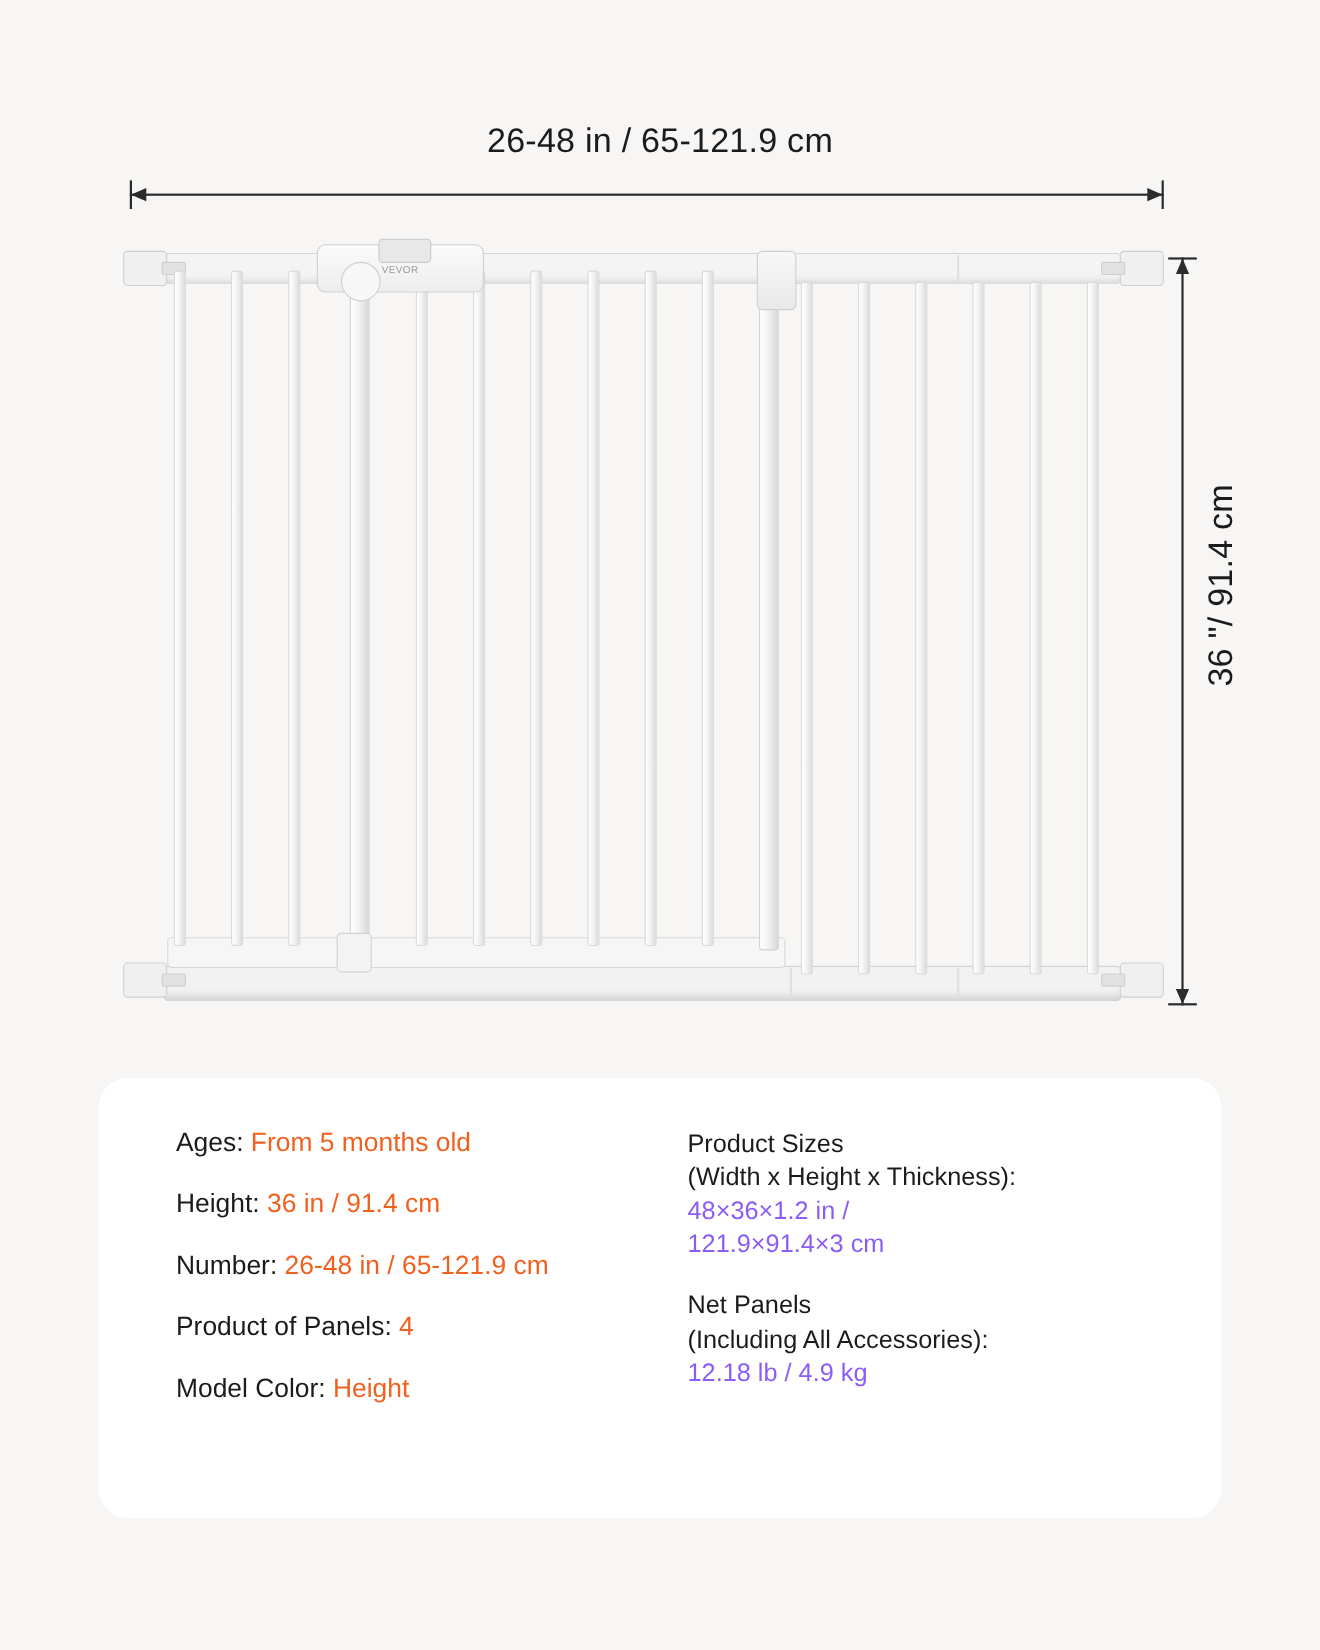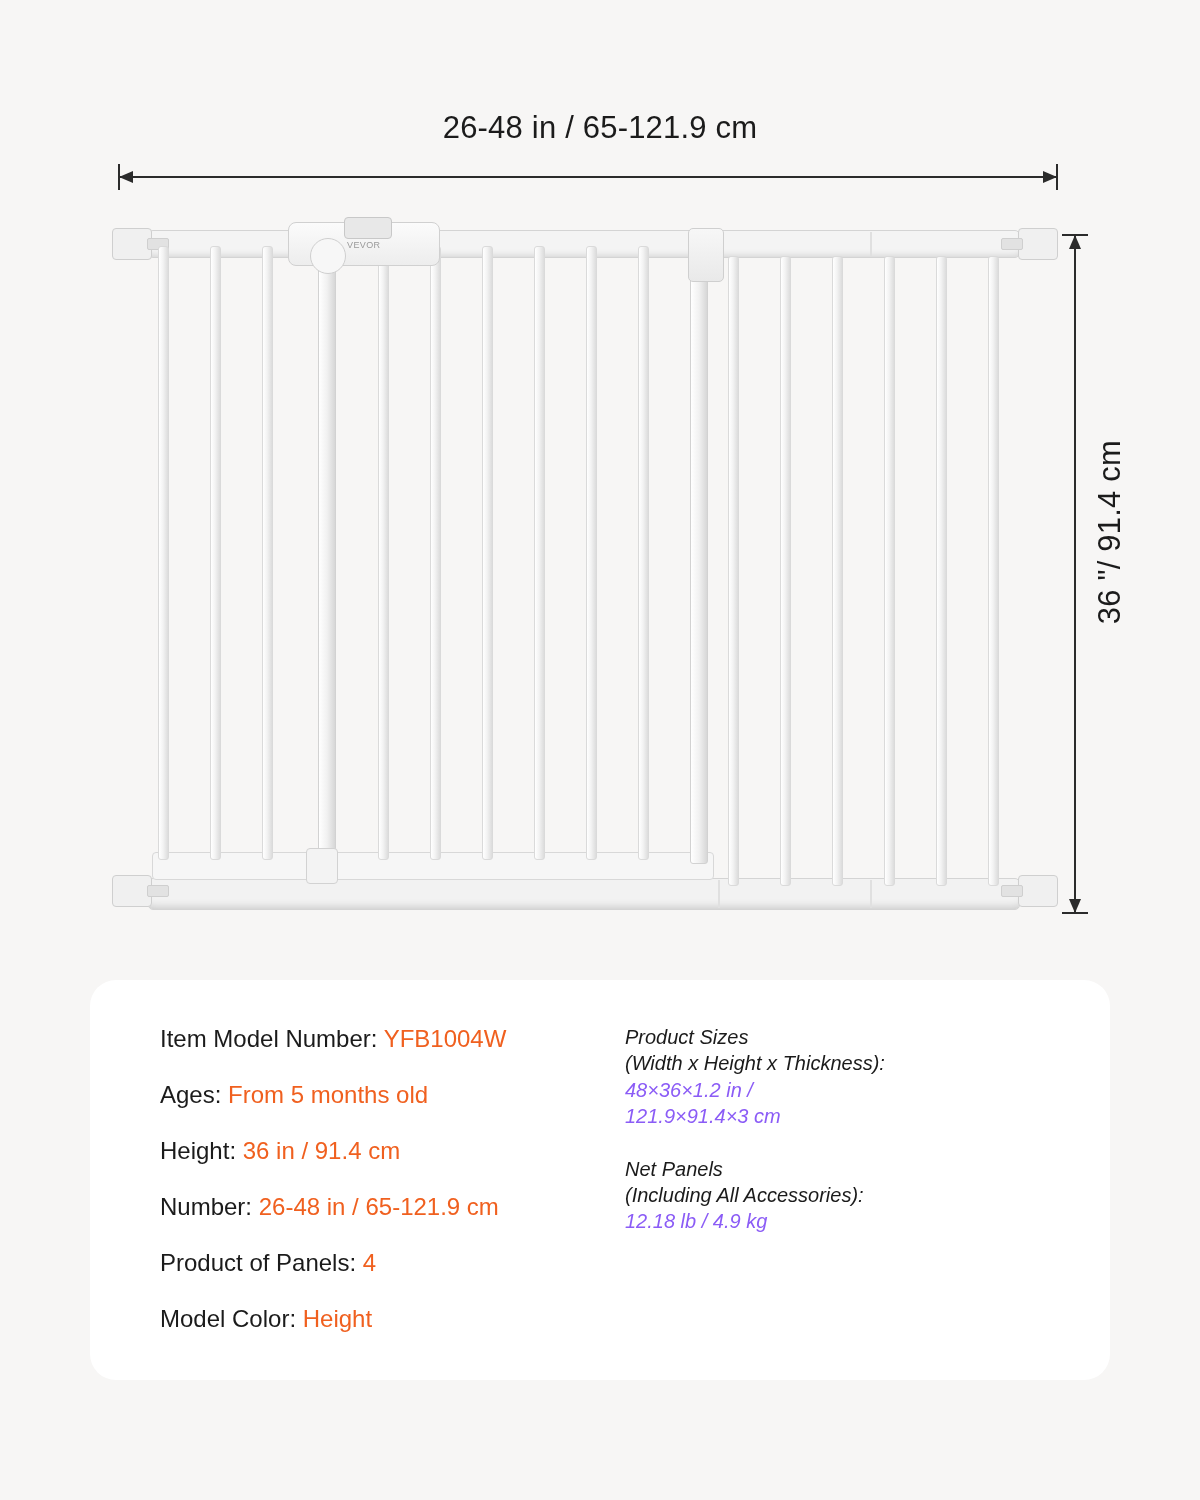--- a/index.html
+++ b/index.html
@@ -269,25 +269,24 @@
   }
   .col { flex: 1; }
   .spec-row {
     font-size: 24px;
     line-height: 1.25;
     margin-bottom: 26px;
     color: #1b1b1b;
   }
   .spec-row .val { color: #f0601f; }
   .spec-block {
-    font-size: 20px;
+    font-size: 23px;
     line-height: 1.32;
     margin-bottom: 26px;
     color: #1b1b1b;
-    font-style: italic;
   }
   .spec-block .val { color: #8b5cf6; display: block; }
   .nowrap { white-space: nowrap; }
 </style>
 </head>
 <body>
 
 <div class="width-label">26-48 in / 65-121.9 cm</div>
 <div class="width-dim">
   <span class="arrow left"></span>
@@ -342,24 +341,20 @@
   <div class="brand">VEVOR</div>
 
   <div class="hinge"></div>
   <div class="hinge2"></div>
 </div>
 
 <div class="card">
   <div class="card-inner">
     <div class="col">
       <div class="spec-row">
-        <span>Item Model Number:</span>
-        <span class="val">YFB1004W</span>
-      </div>
-      <div class="spec-row">
         <span>Ages:</span>
         <span class="val">From 5 months old</span>
       </div>
       <div class="spec-row">
         <span>Height:</span>
         <span class="val">36 in / 91.4 cm</span>
       </div>
       <div class="spec-row">
         <span>Number:</span>
         <span class="val">26-48 in / 65-121.9 cm</span>

